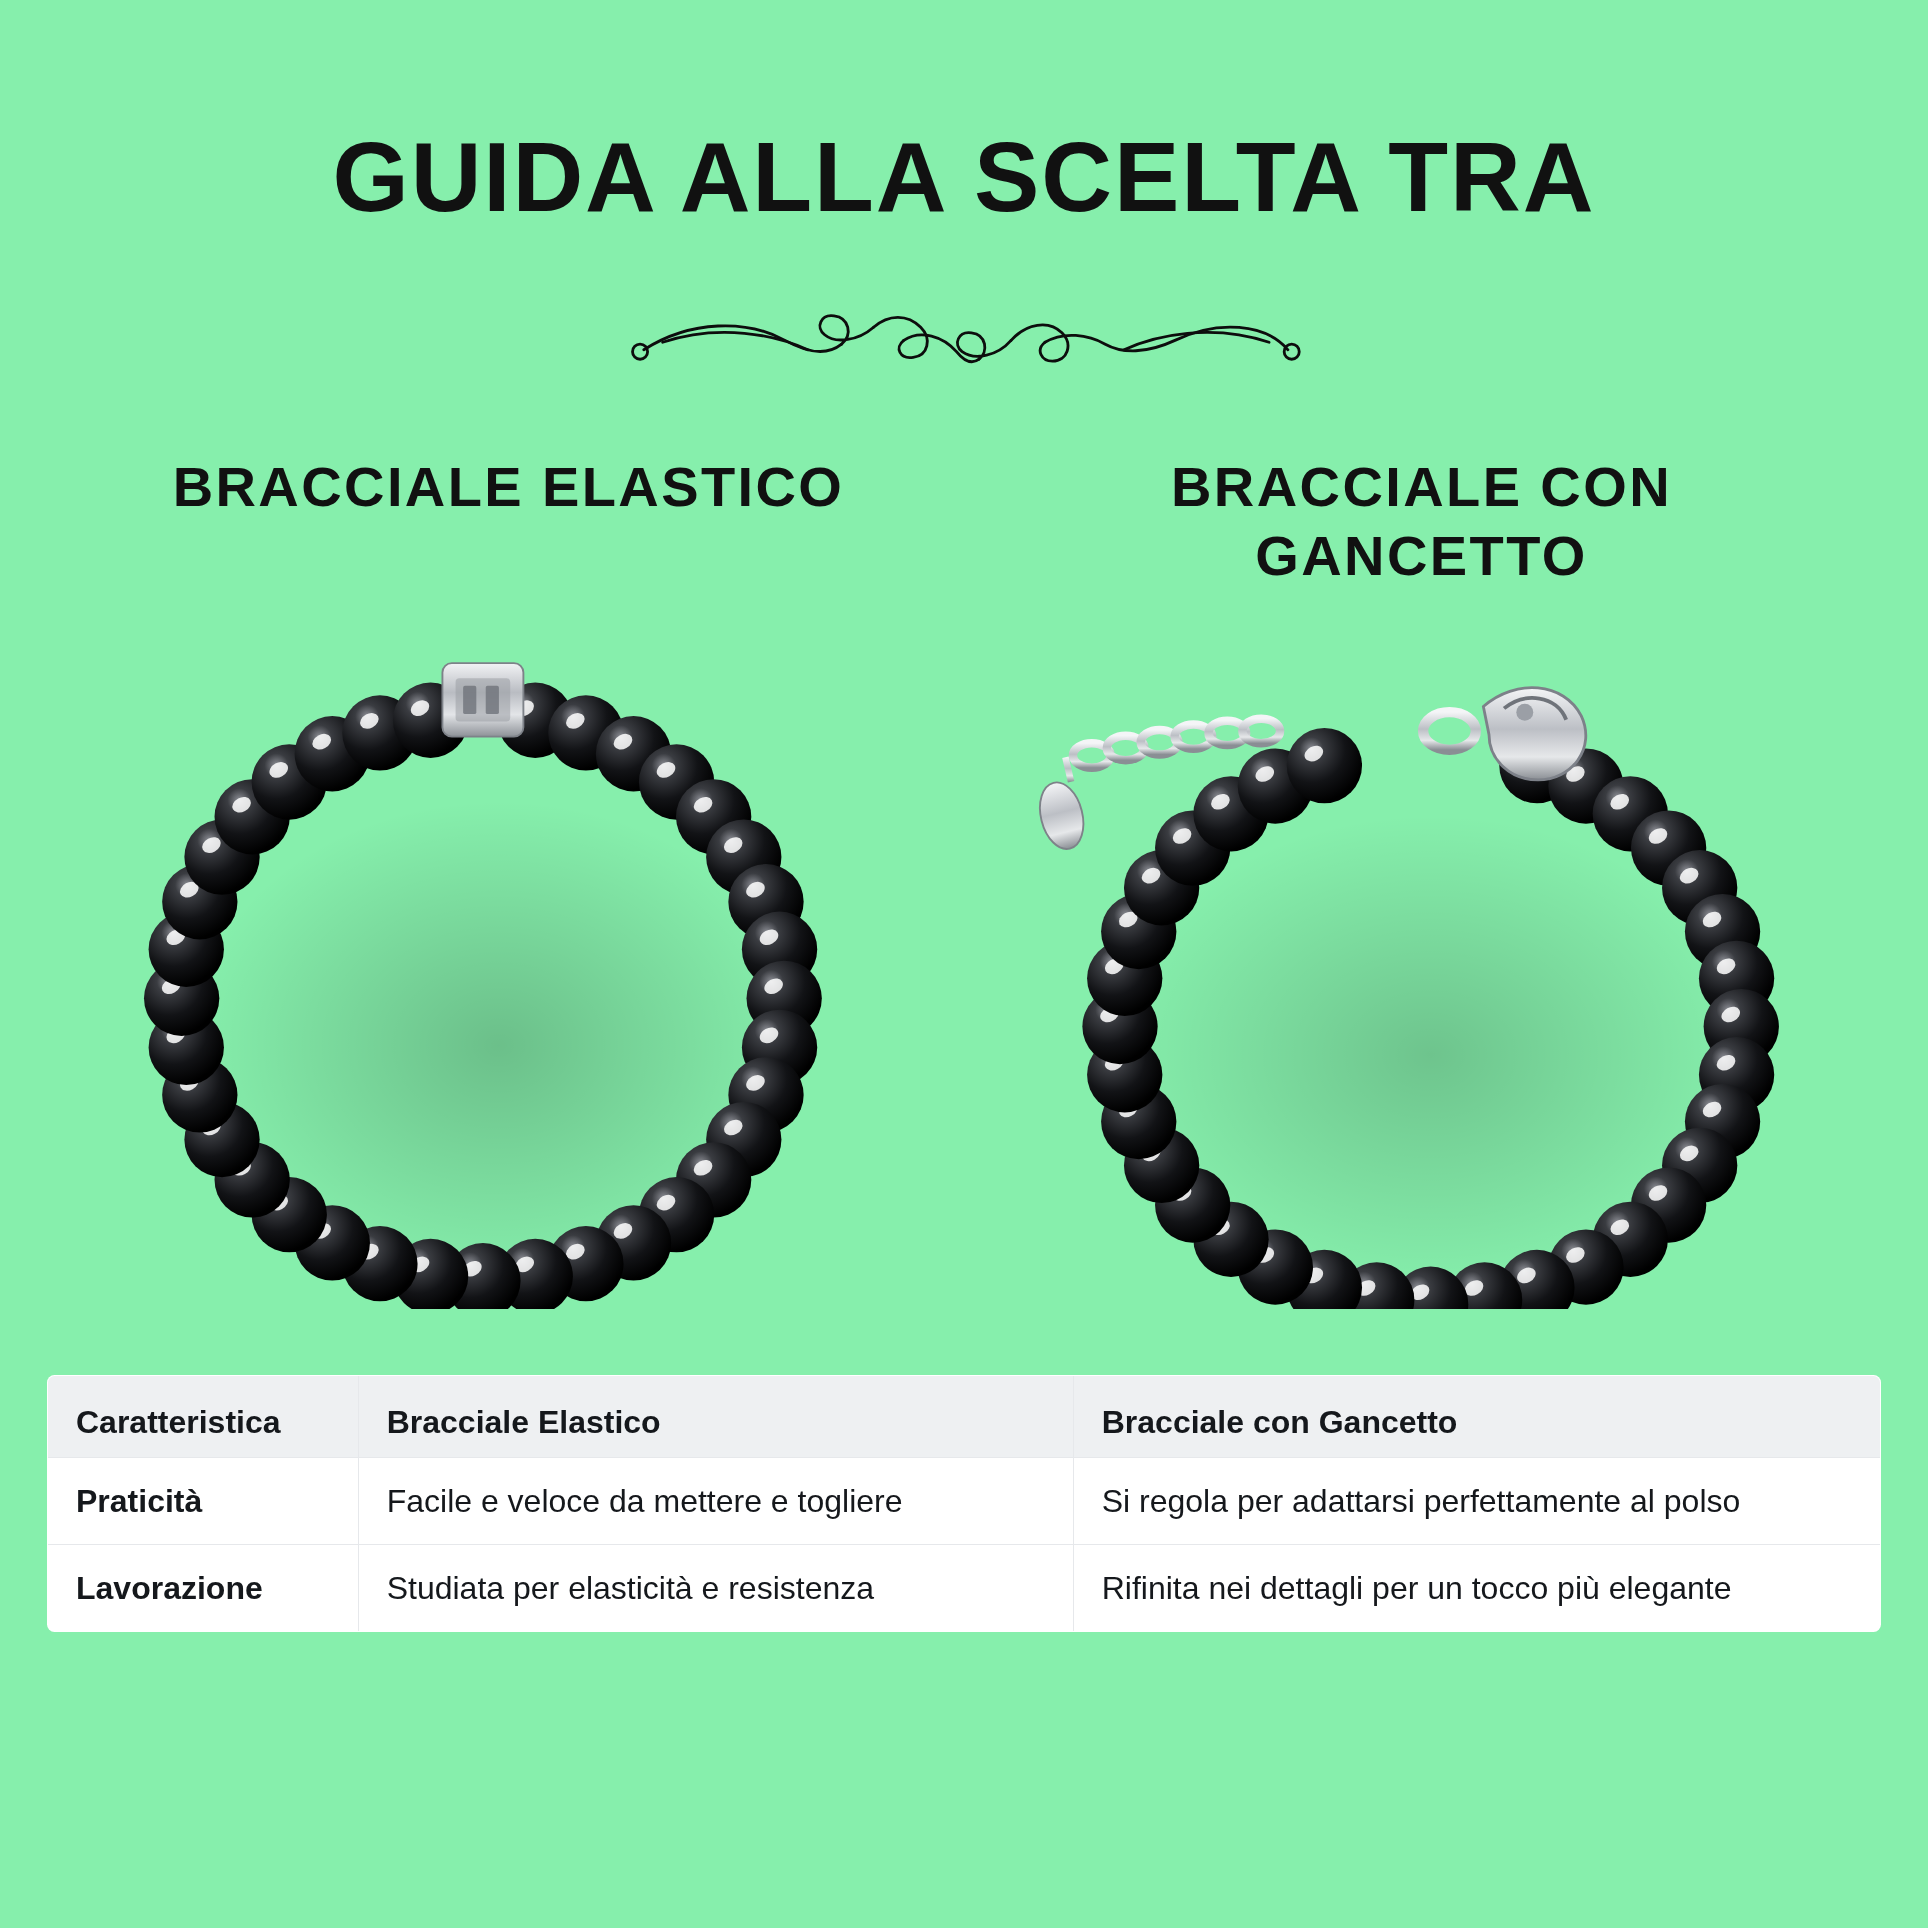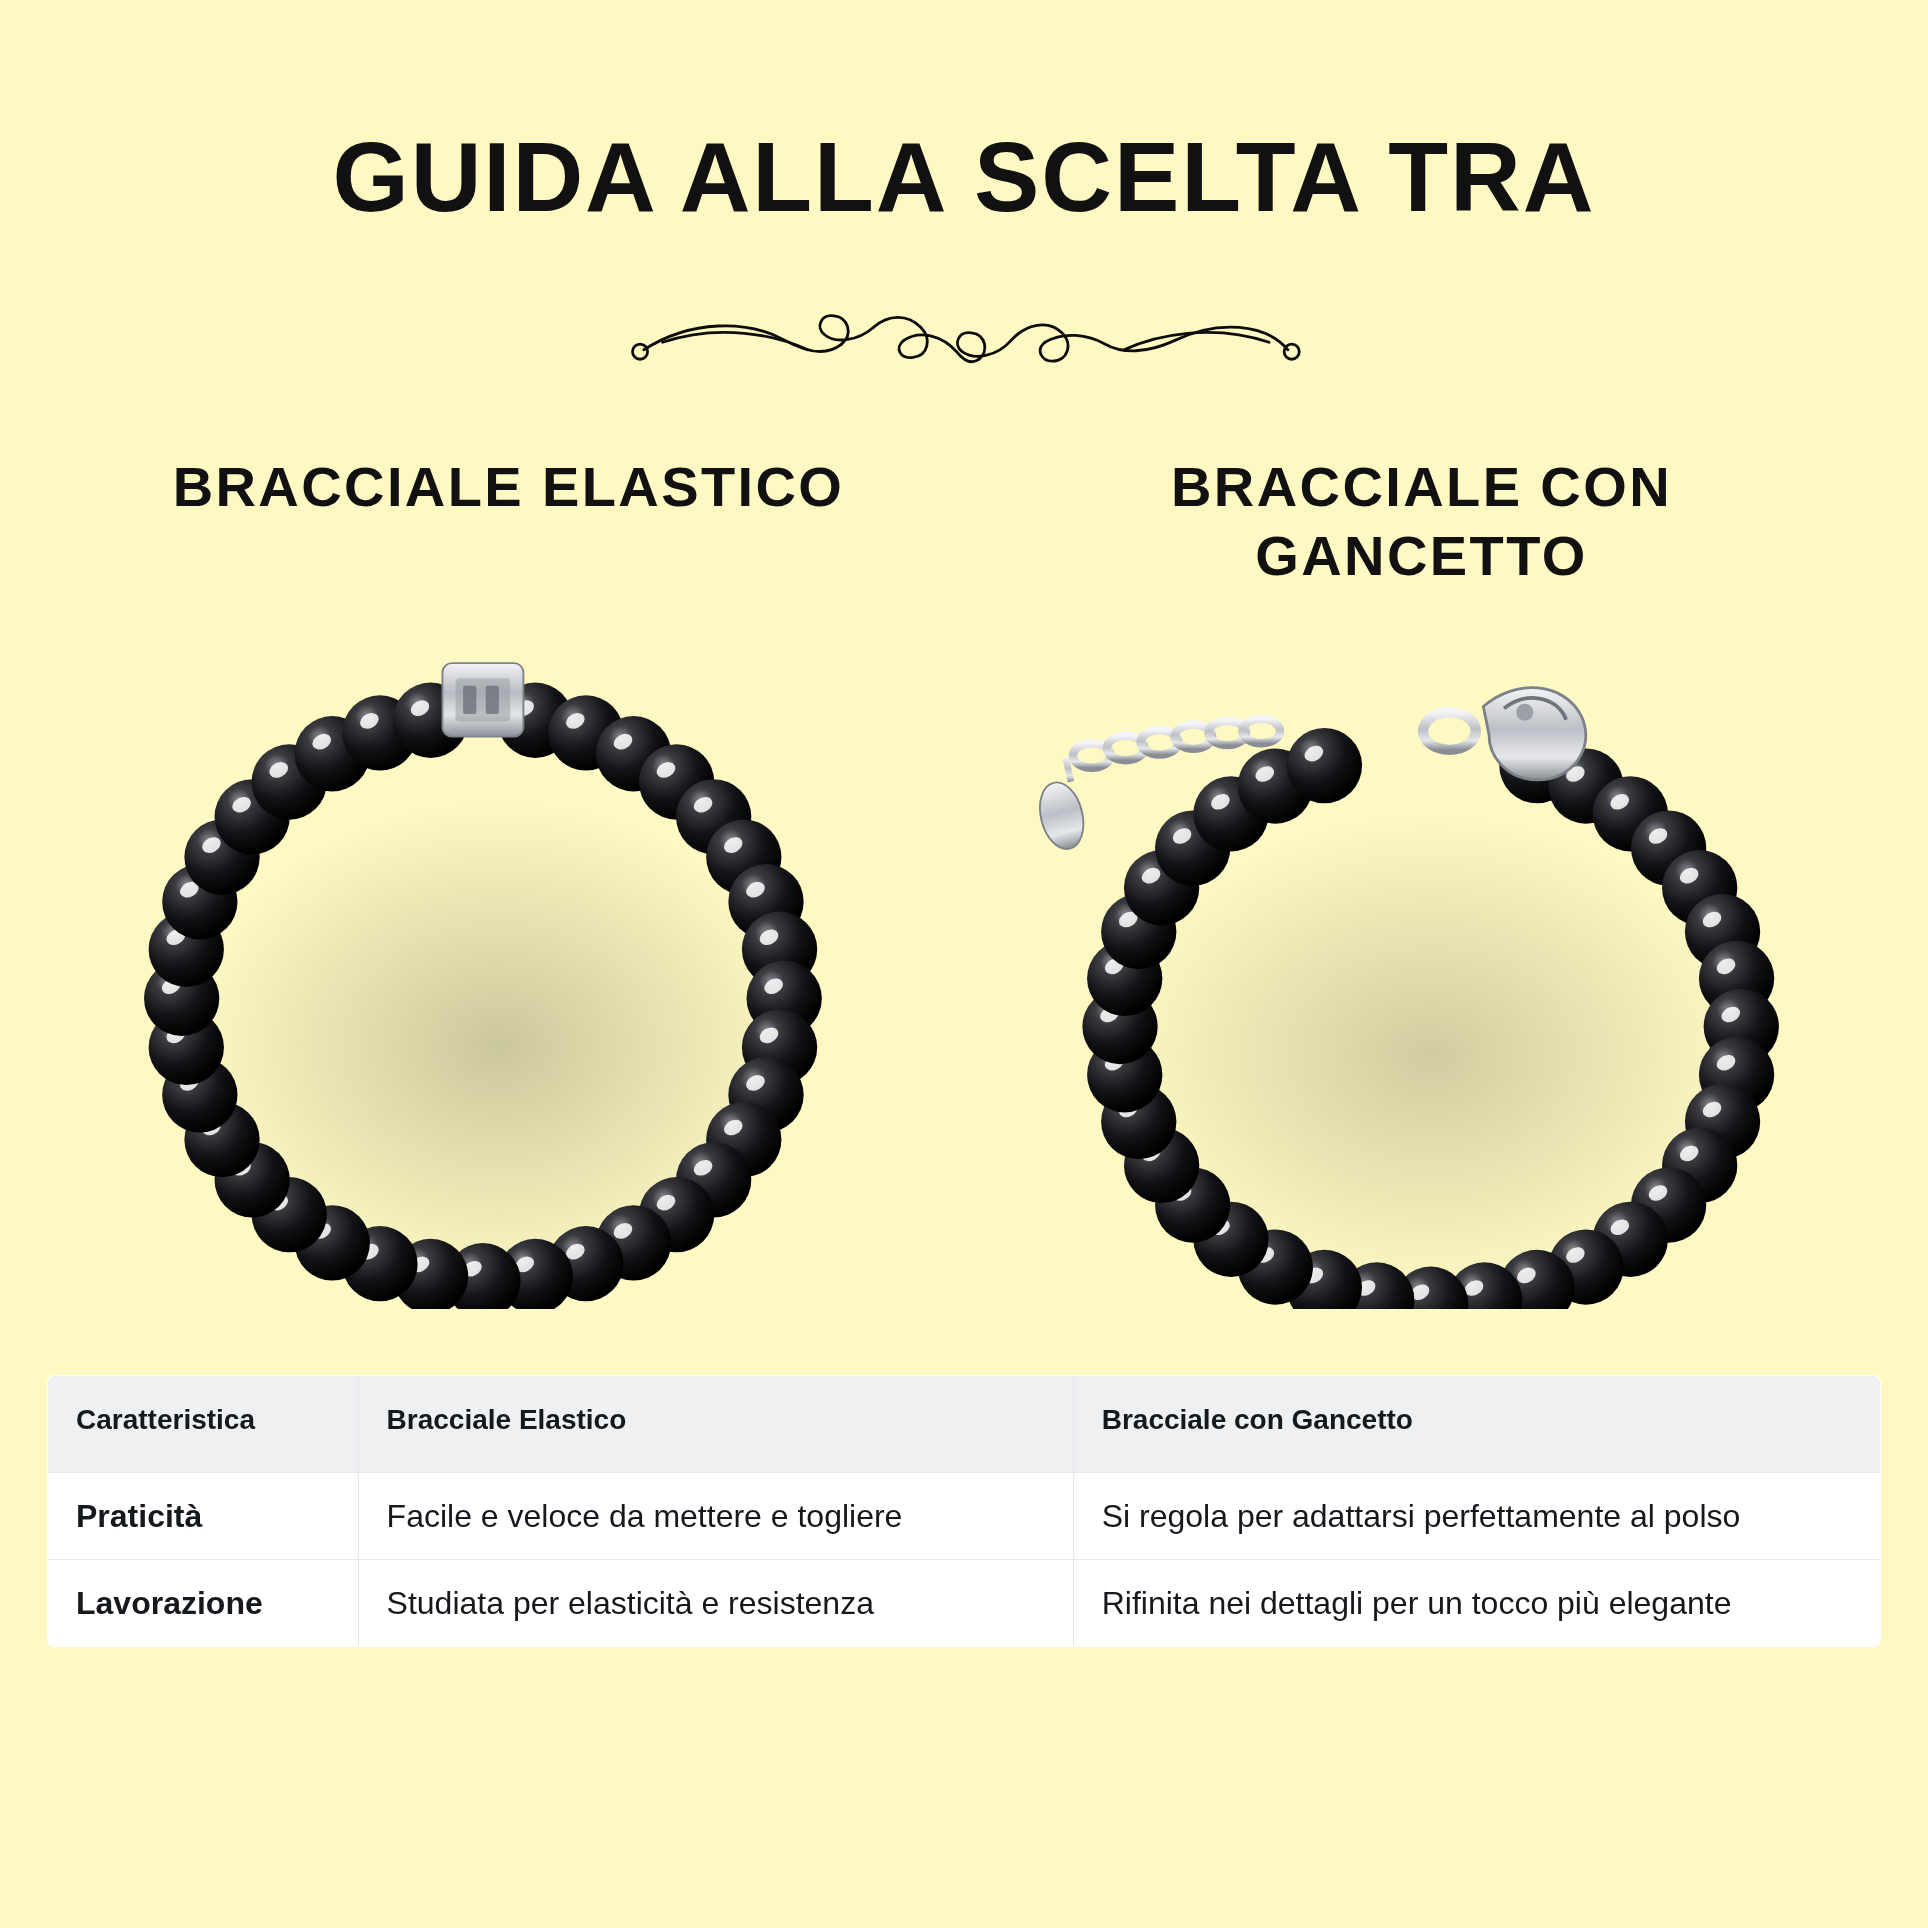--- a/index.html
+++ b/index.html
@@ -9,21 +9,21 @@
     width: 1928px;
     height: 1928px;
     background: #ffffff;
     font-family: "Liberation Sans", sans-serif;
     -webkit-font-smoothing: antialiased;
   }
   .page {
     position: relative;
     width: 1928px;
     height: 1928px;
-    background: #fef9c3;
+    background: #86efac;
     overflow: hidden;
   }
 
   
   .main-title {
     position: absolute;
     top: 124px;
     left: 0;
     width: 1928px;
     text-align: center;
@@ -83,23 +83,23 @@
     border-bottom: 0.9px solid #e6e8eb;
     border-right: 0.9px solid #e6e8eb;
     color: #15181c;
     vertical-align: middle;
     white-space: nowrap;
   }
   .spec-table th:last-child, .spec-table td:last-child { border-right: none; }
   .spec-table thead th {
     background: #eef0f2;
     font-weight: 700;
-    font-size: 28px;
+    font-size: 32px;
     padding-top: 28px;
-    padding-bottom: 36px;
+    padding-bottom: 16px;
   }
   .spec-table tbody tr:last-child td { border-bottom: none; }
   .spec-table td.feature { font-weight: 700; }
   .col-feature { width: 311px; }
   .col-a { width: 716px; }
   .col-b { width: 808px; }
 </style>
 </head>
 <body>
 

